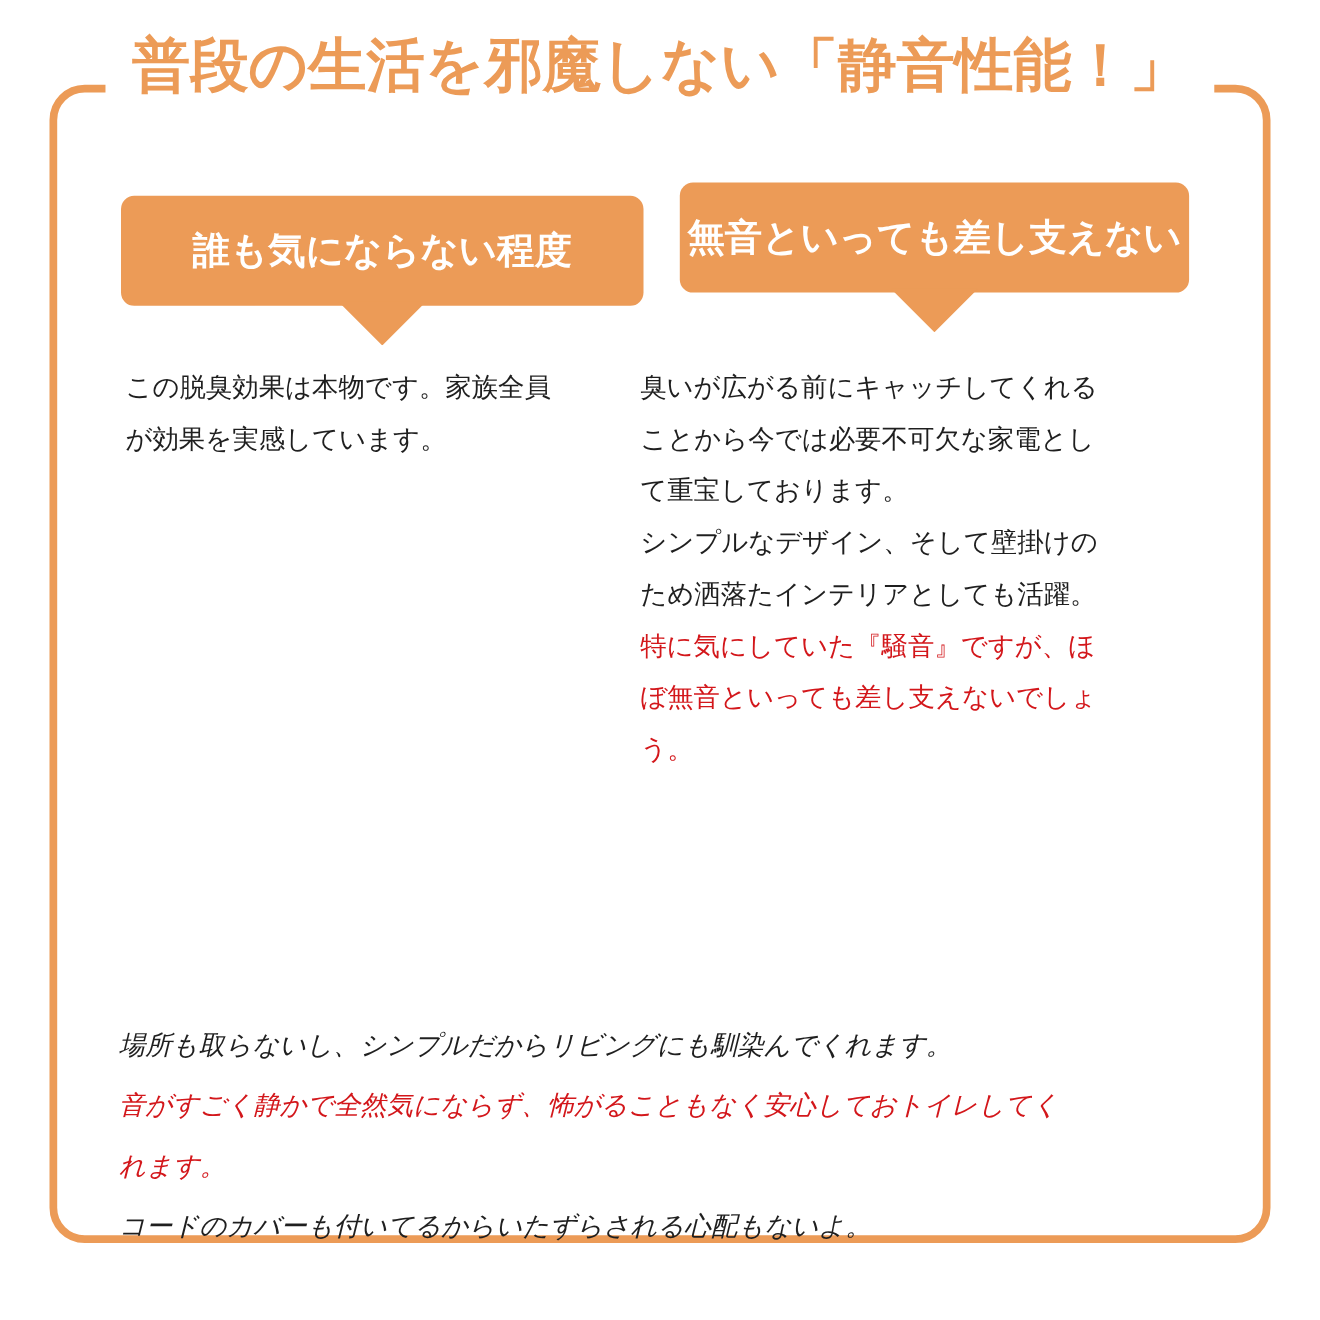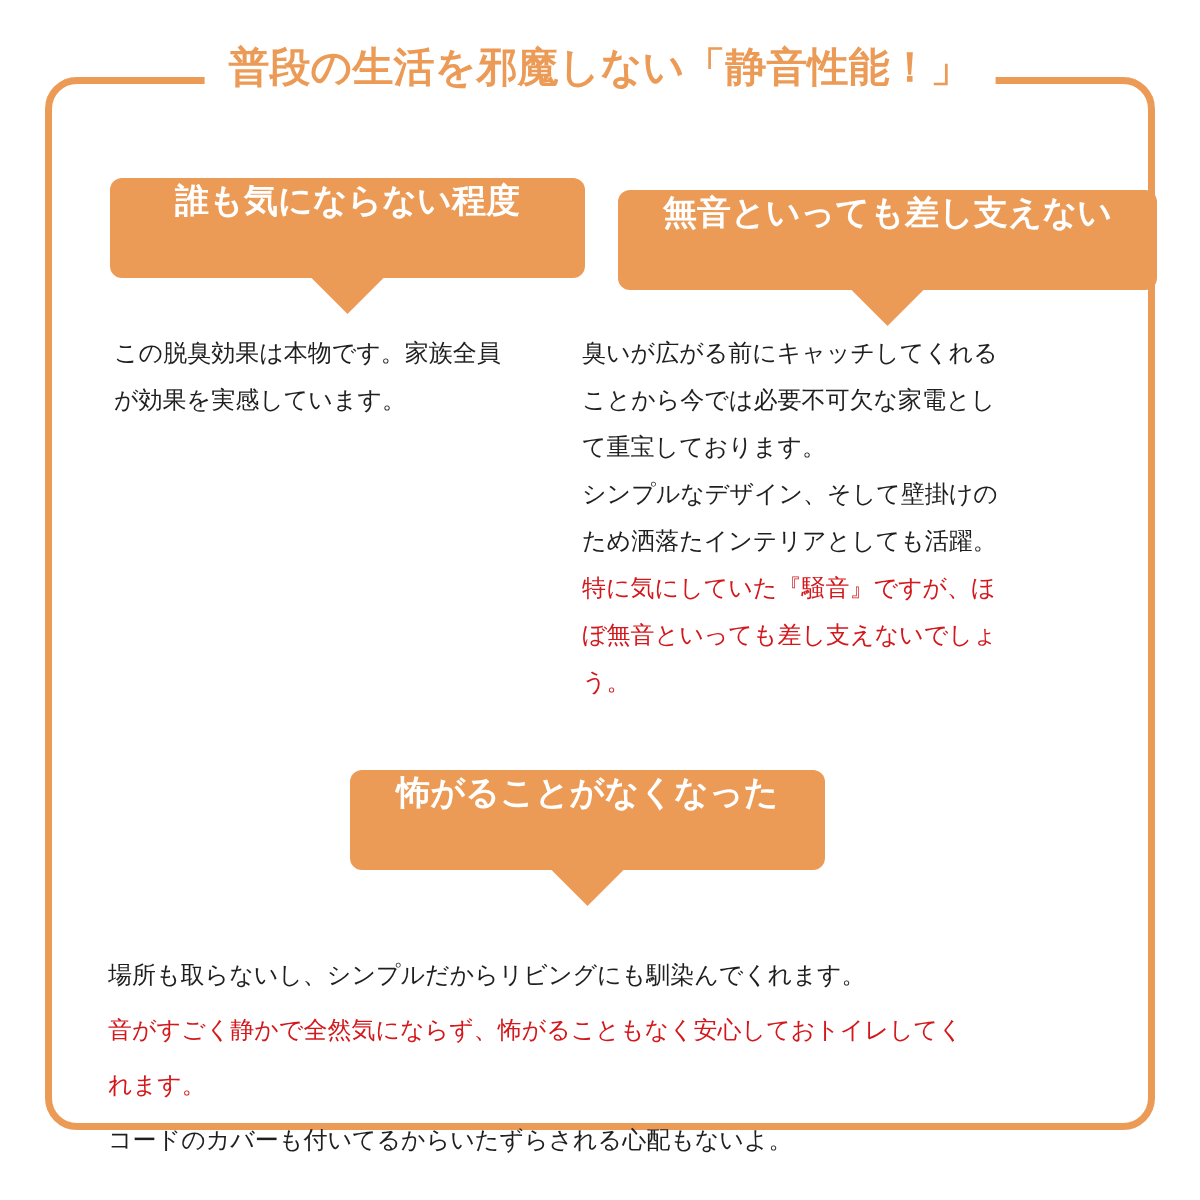--- a/index.html
+++ b/index.html
@@ -20,41 +20,41 @@
     left: 45px; top: 77px;
     width: 1110px; height: 1053px;
     border: 7px solid var(--orange, #EC9B57);
     border-radius: 32px;
     z-index: 0;
   }
 
   
   .title {
     position: absolute;
-    top: 40px;
+    top: 24px;
     left: 50%;
     transform: translateX(-50%);
     z-index: 2;
     background: var(--bg, #fff);
     padding: 0 24px;
     color: var(--orange, #EC9B57);
-    font-size: 41px;
+    font-size: 53px;
     font-weight: bold;
     line-height: 1.35;
     white-space: nowrap;
     letter-spacing: 0px;
   }
 
   
   .bubble {
     position: absolute;
     background: var(--orange, #EC9B57);
     border-radius: 12px;
     display: flex;
-    align-items: flex-start;
+    align-items: center;
     justify-content: center;
     z-index: 1;
   }
   .bubble .label {
     color: #fff;
     font-size: 34px;
     font-weight: bold;
     white-space: nowrap;
   }
   .pointer {
@@ -63,39 +63,39 @@
     left: 50%;
     transform: translateX(-50%);
     margin-top: -4px;
     width: 80px;
     height: 40px;
     background: var(--orange, #EC9B57);
     clip-path: polygon(0 0, 100% 0, 50% 100%);
   }
 
   .bubble-left   { left: 110px; top: 178px; width: 475px; height: 100px; }
-  .bubble-right  { left: 618px; top: 190px; width: 539px; height: 100px; }
+  .bubble-right  { left: 618px; top: 166px; width: 463px; height: 100px; }
   .bubble-center { left: 350px; top: 770px; width: 475px; height: 100px; }
 
   
   .body-text {
     position: absolute;
     z-index: 1;
     font-size: 24px;
     font-weight: 500;
     color: var(--ink, #1F1F1F);
   }
   .body-text p {
     margin: 0;
     white-space: pre;
     line-height: 47px;
   }
   .body-left   { left: 114px; top: 329px; }
   .body-right  { left: 582px; top: 329px; }
-  .body-bottom { left: 108px; top: 947px; }
+  .body-bottom { left: 108px; top: 923px; font-style: italic; }
   .body-bottom p { line-height: 55px; }
 
   .seg-black { color: var(--ink, #1F1F1F); }
   .seg-red   { color: var(--red, #D3171B); }
 </style>
 </head>
 <body>
 
 <div class="canvas">
 
@@ -120,24 +120,20 @@
     <p><span class="seg-black">臭いが広がる前にキャッチしてくれる
 ことから今では必要不可欠な家電とし
 て重宝しております。</span></p>
     <p><span class="seg-black">シンプルなデザイン、そして壁掛けの
 ため洒落たインテリアとしても活躍。</span></p>
     <p><span class="seg-red">特に気にしていた『騒音』ですが、ほ
 ぼ無音といっても差し支えないでしょ
 う。</span></p>
   </div>
 
-  <div class="bubble bubble-center">
-    <span class="label">怖がることがなくなった</span>
-    <span class="pointer"></span>
-  </div>
   <div class="body-text body-bottom">
     <p><span class="seg-black">場所も取らないし、シンプルだからリビングにも馴染んでくれます。</span></p>
     <p><span class="seg-red">音がすごく静かで全然気にならず、怖がることもなく安心しておトイレしてく
 れます。</span></p>
     <p><span class="seg-black">コードのカバーも付いてるからいたずらされる心配もないよ。</span></p>
   </div>
 
 </div>
 
 </body></html>

